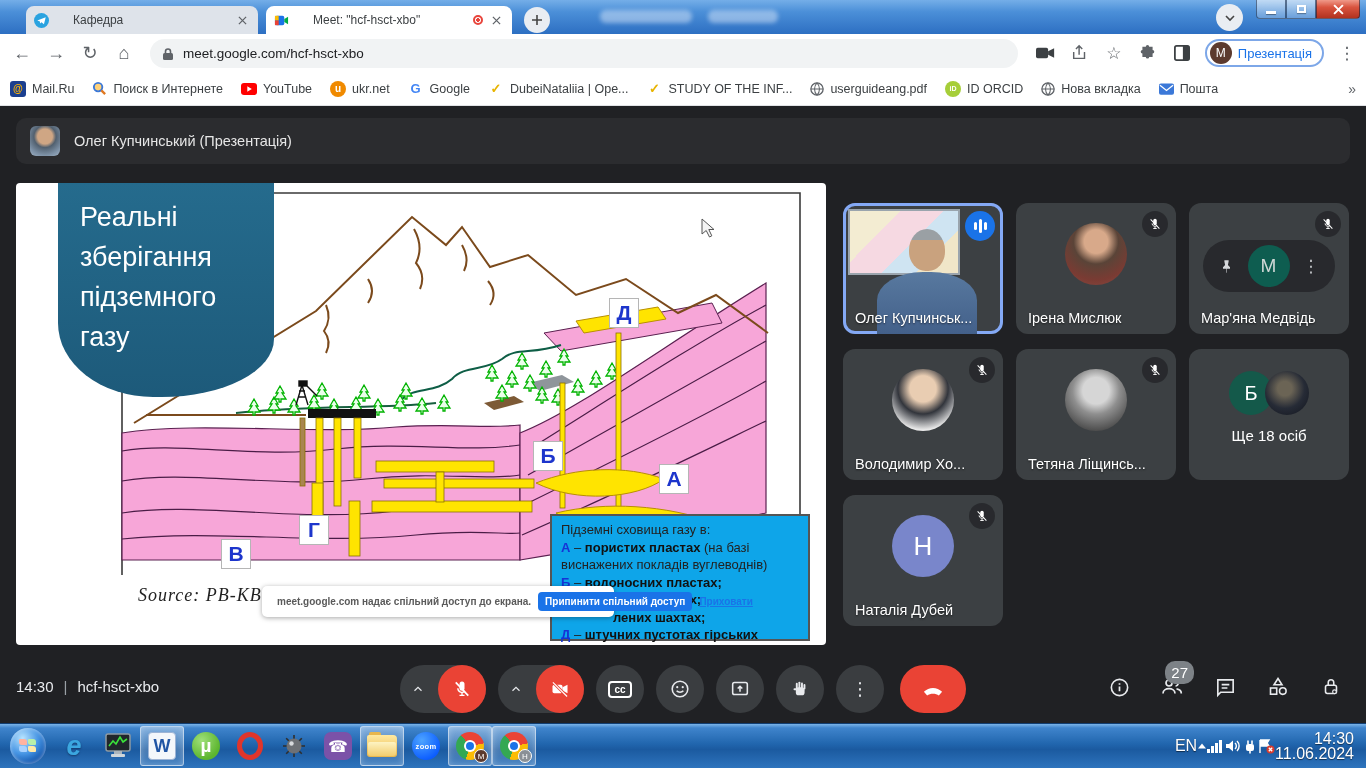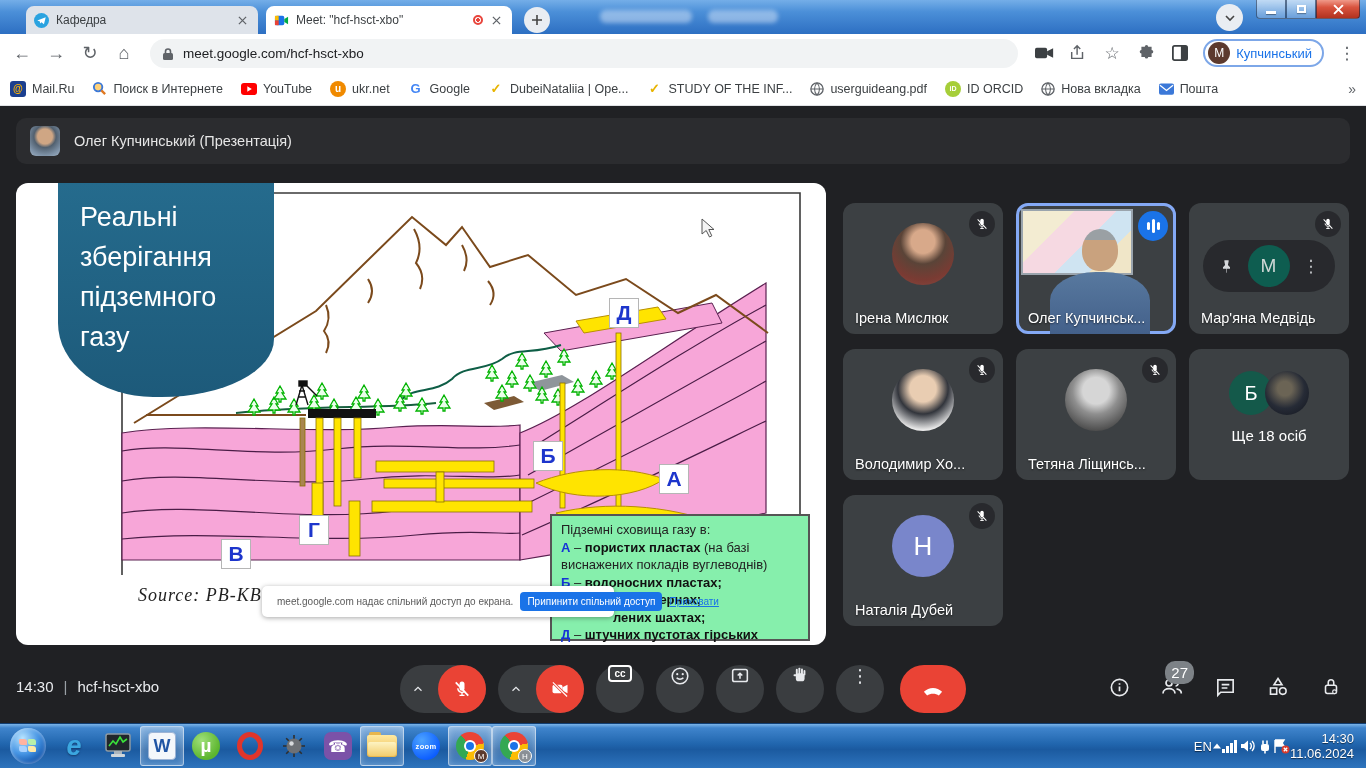--- a/index.html
+++ b/index.html
@@ -9,21 +9,21 @@
 
   
   .titlebar{position:absolute;left:0;top:0;width:1366px;height:34px;
     background:linear-gradient(180deg,#74aee8 0%,#4b8fd8 35%,#2d6fc2 100%);}
   .blurblob{position:absolute;top:10px;height:13px;border-radius:6px;
     background:rgba(230,240,252,.45);filter:blur(2px);}
   .tab{position:absolute;top:6px;height:28px;border-radius:8px 8px 0 0;
     display:flex;align-items:center;padding:0 8px;font-size:12px;color:#3c4043;}
   .tab1{left:26px;width:232px;background:#dee3ea;}
   .tab2{left:266px;width:246px;background:#ffffff;}
-  .tab-title{flex:1;white-space:nowrap;overflow:hidden;margin-left:7px;}
+  .tab-title{flex:1;white-space:nowrap;overflow:hidden;margin-left:24px;}
   .tab-close{width:16px;height:16px;border-radius:50%;display:flex;align-items:center;justify-content:center;}
   .tab-close svg{width:9px;height:9px;}
   .rec-dot{width:10px;height:10px;border-radius:50%;border:2px solid #e8453c;
     background:radial-gradient(circle,#e8453c 45%,transparent 50%);margin:0 5px;}
   .newtab{position:absolute;left:524px;top:7px;width:26px;height:26px;border-radius:50%;
     background:#e9edf2;display:flex;align-items:center;justify-content:center;}
   .tabs-chev{position:absolute;left:1216px;top:4px;width:27px;height:27px;border-radius:50%;
     background:#e9edf2;display:flex;align-items:center;justify-content:center;}
   .winctl{position:absolute;right:6px;top:0;display:flex;}
   .wbtn{height:19px;border:1px solid rgba(10,30,60,.55);border-top:none;
@@ -61,38 +61,38 @@
 
   
   .meet{position:absolute;left:0;top:106px;width:1366px;height:617px;background:#202124;}
   .presenter-bar{position:absolute;left:16px;top:12px;width:1334px;height:46px;border-radius:10px;
     background:#2b2c2f;display:flex;align-items:center;padding:0 14px;gap:14px;}
   .pres-av{width:30px;height:30px;border-radius:6px;
     background:radial-gradient(circle at 50% 35%,#cfa684 0 30%,#51606f 45%,#7c90a5 75%,#9fb2c5);}
   .pres-name{color:#e6e6e6;font-size:14.5px;}
 
   
-  .slide{position:absolute;left:16px;top:77px;width:810px;height:462px;background:#fff;border-radius:12px;overflow:hidden;}
+  .slide{position:absolute;left:16px;top:77px;width:810px;height:462px;background:#fff;border-radius:4px;overflow:hidden;}
   .slide svg.drawing{position:absolute;left:0;top:0;}
   .banner{position:absolute;left:42px;top:0;width:216px;height:214px;
     background:linear-gradient(180deg,#256b8d,#1d5a7a);
     border-radius:0 0 52% 44% / 0 0 58px 74px;
     color:#fff;padding:14px 0 0 22px;font-size:27px;line-height:40px;font-weight:500;}
   .lbl{position:absolute;width:30px;height:30px;background:#fff;border:1px solid #b5b5b5;
     display:flex;align-items:center;justify-content:center;color:#1d35cc;font-size:21px;font-weight:bold;}
-  .legend{position:absolute;left:534px;top:331px;width:260px;height:127px;background:#86efac;
+  .legend{position:absolute;left:534px;top:331px;width:260px;height:127px;background:#0ea5e9;
     border:2px solid #555;padding:5px 9px;font-size:13px;line-height:17.5px;color:#222;}
   .lg-letter{color:#1633d6;font-weight:bold;}
   .lg-bold{font-weight:bold;color:#111;}
   .source{position:absolute;left:122px;top:402px;font-family:"Liberation Serif",serif;
     font-size:18px;color:#222;letter-spacing:1px;font-style:italic;}
 
   
   .notice{position:absolute;left:262px;top:480px;width:352px;height:31px;background:#fff;border-radius:5px;
-    box-shadow:0 1px 5px rgba(0,0,0,.35);display:flex;align-items:center;gap:7px;padding:0 8px;z-index:30;}
+    box-shadow:0 1px 5px rgba(0,0,0,.35);display:flex;align-items:center;gap:7px;padding:0 8px;z-index:30;font-weight:bold;}
   .notice-txt{font-size:10px;color:#5a5a5a;white-space:nowrap;}
   .notice-btn{background:#1a73e8;color:#fff;font-size:10px;padding:4px 7px;border-radius:4px;white-space:nowrap;}
   .notice-link{font-size:10px;color:#1a73e8;text-decoration:underline;white-space:nowrap;}
 
   
   .tiles{position:absolute;left:843px;top:97px;display:grid;
     grid-template-columns:repeat(3,160px);grid-auto-rows:131px;gap:15px 13px;}
   .tile{position:relative;background:#3c4043;border-radius:12px;overflow:hidden;}
   .tile-name{position:absolute;left:12px;bottom:8px;color:#fff;font-size:14.5px;
     text-shadow:0 1px 2px rgba(0,0,0,.6);white-space:nowrap;}
@@ -131,21 +131,21 @@
   .controlbar{position:absolute;left:0;top:550px;width:1366px;height:67px;}
   .cb-left{position:absolute;left:16px;top:22px;display:flex;align-items:center;gap:10px;
     color:#e8eaed;font-size:15px;}
   .cb-div{color:#9aa0a6;}
   .cb-center{position:absolute;left:0;top:9px;width:1366px;display:flex;justify-content:center;gap:12px;}
   .ctl-pill{width:86px;height:48px;border-radius:24px;background:#3a3d40;display:flex;align-items:center;}
   .pill-chev{width:36px;display:flex;justify-content:center;}
   .pill-red{width:48px;height:48px;border-radius:50%;background:#ea4335;display:flex;
     align-items:center;justify-content:center;margin-left:2px;}
   .ctl-round{width:48px;height:48px;border-radius:50%;background:#3a3d40;display:flex;
-    justify-content:center;}
+    align-items:center;justify-content:center;}
   .endcall{width:66px;height:48px;border-radius:24px;background:#ea4335;display:flex;
     align-items:center;justify-content:center;margin-left:4px;}
   .ccbox{min-width:24px;height:17px;border:2px solid #fff;border-radius:4px;color:#fff;
     font-size:10px;font-weight:bold;display:flex;align-items:center;justify-content:center;padding:0 2px;}
   .cb-right{position:absolute;right:22px;top:18px;display:flex;gap:27px;align-items:center;}
   .cbr{position:relative;width:26px;height:26px;display:flex;align-items:center;justify-content:center;}
   .count-badge{position:absolute;top:-13px;right:-9px;background:#7d8287;color:#fff;font-size:15px;
     border-radius:10px;padding:3px 6px;}
 
   
@@ -178,21 +178,21 @@
   .ico-zoom{background:radial-gradient(circle at 35% 30%,#4da4ff,#0b5cff 75%);color:#fff;
     font-size:7.5px;font-weight:bold;letter-spacing:.3px;}
   .ico-chrome{position:relative;width:28px;height:28px;border-radius:50%;
     background:conic-gradient(from -40deg,#ea4335 0 33%,#fbbc05 0 66%,#34a853 0 100%);}
   .chrome-core{position:absolute;left:8px;top:8px;width:12px;height:12px;border-radius:50%;
     background:#fff;display:flex;align-items:center;justify-content:center;}
   .chrome-blue{width:8px;height:8px;border-radius:50%;background:#1a73e8;}
   .chrome-badge{position:absolute;right:-4px;bottom:-3px;width:14px;height:14px;border-radius:50%;
     color:#fff;font-size:8px;display:flex;align-items:center;justify-content:center;border:1px solid #fff;}
   .bM{background:#5c3a2e;} .bH{background:#8a9096;}
-  .tray{margin-left:auto;display:flex;align-items:center;gap:0;color:#fff;font-size:13px;
+  .tray{margin-left:auto;display:flex;align-items:center;gap:0;color:#fff;font-size:16px;
     text-shadow:0 1px 1px rgba(0,0,0,.55);padding-right:8px;}
   .clock{text-align:right;line-height:15px;}
   .mine{width:24px;height:24px;}
 </style>
 </head>
 <body>
 
 <div id="screen">
 
   <div class="titlebar">
@@ -287,21 +287,21 @@
           </svg>
       </span>
       <span class="tbico">
         <svg width="16" height="16" viewBox="0 0 18 18">
             <rect x="1" y="1" width="16" height="16" rx="2" stroke="#3c4043" stroke-width="2" fill="none"></rect>
             <rect x="10" y="1" width="7" height="16" fill="#3c4043"></rect>
           </svg>
       </span>
       <div class="profile-pill">
         <span class="prof-av">M</span>
-        <span class="prof-status">Купчинський</span>
+        <span class="prof-status">Презентація</span>
       </div>
       <span class="tbico">⋮</span>
     </div>
   </div>
 
   <div class="bookmarks">
     <span class="bm">
       <span class="fav" style="background:#1b3f8f;color:#ffb400;">@</span>
       <span>Mail.Ru</span>
       </span>
@@ -501,42 +501,42 @@
       <svg width="10" height="9" viewBox="0 0 12 10">
         <rect x="0" y="0" width="12" height="8" rx="1" fill="none" stroke="#9aa0a6" stroke-width="1.4"></rect>
       </svg>
       <span class="notice-txt">meet.google.com надає спільний доступ до екрана.</span>
       <span class="notice-btn">Припинити спільний доступ</span>
       <span class="notice-link">Приховати</span>
     </div>
 
     <div class="tiles">
 
+      <div class="tile speaking">
+        <div class="t1-map"></div>
+        <div class="t1-body"></div>
+        <div class="t1-head"></div>
+        <div class="audio-badge">
+          <span class="abar" style="height:8px;"></span>
+            <span class="abar" style="height:14px;"></span>
+            <span class="abar" style="height:8px;"></span>
+        </div>
+        <div class="tile-name">Олег Купчинськ...</div>
+      </div>
+
       <div class="tile">
         <div class="pav pa2"></div>
         <div class="micoff">
           <svg width="14" height="14" viewBox="0 0 24 24">
               <path d="M12,14 a3,3 0 0 0 3,-3 V6 a3,3 0 0 0 -6,0 v5 a3,3 0 0 0 3,3 Z" fill="#fff"></path>
               <path d="M7,11 a5,5 0 0 0 8.6,3.5 M12,16.5 v3.2 M9,19.7 h6" stroke="#fff" stroke-width="1.6" fill="none"></path>
               <path d="M4.5,4 L19.5,20" stroke="#fff" stroke-width="1.8"></path>
             </svg>
         </div>
         <div class="tile-name">Ірена Мислюк</div>
-      </div>
-
-      <div class="tile speaking">
-        <div class="t1-map"></div>
-        <div class="t1-body"></div>
-        <div class="t1-head"></div>
-        <div class="audio-badge">
-          <span class="abar" style="height:8px;"></span>
-            <span class="abar" style="height:14px;"></span>
-            <span class="abar" style="height:8px;"></span>
-        </div>
-        <div class="tile-name">Олег Купчинськ...</div>
       </div>
 
       <div class="tile">
         <div class="micoff">
           <svg width="14" height="14" viewBox="0 0 24 24">
               <path d="M12,14 a3,3 0 0 0 3,-3 V6 a3,3 0 0 0 -6,0 v5 a3,3 0 0 0 3,3 Z" fill="#fff"></path>
               <path d="M7,11 a5,5 0 0 0 8.6,3.5 M12,16.5 v3.2 M9,19.7 h6" stroke="#fff" stroke-width="1.6" fill="none"></path>
               <path d="M4.5,4 L19.5,20" stroke="#fff" stroke-width="1.8"></path>
             </svg>
         </div>

